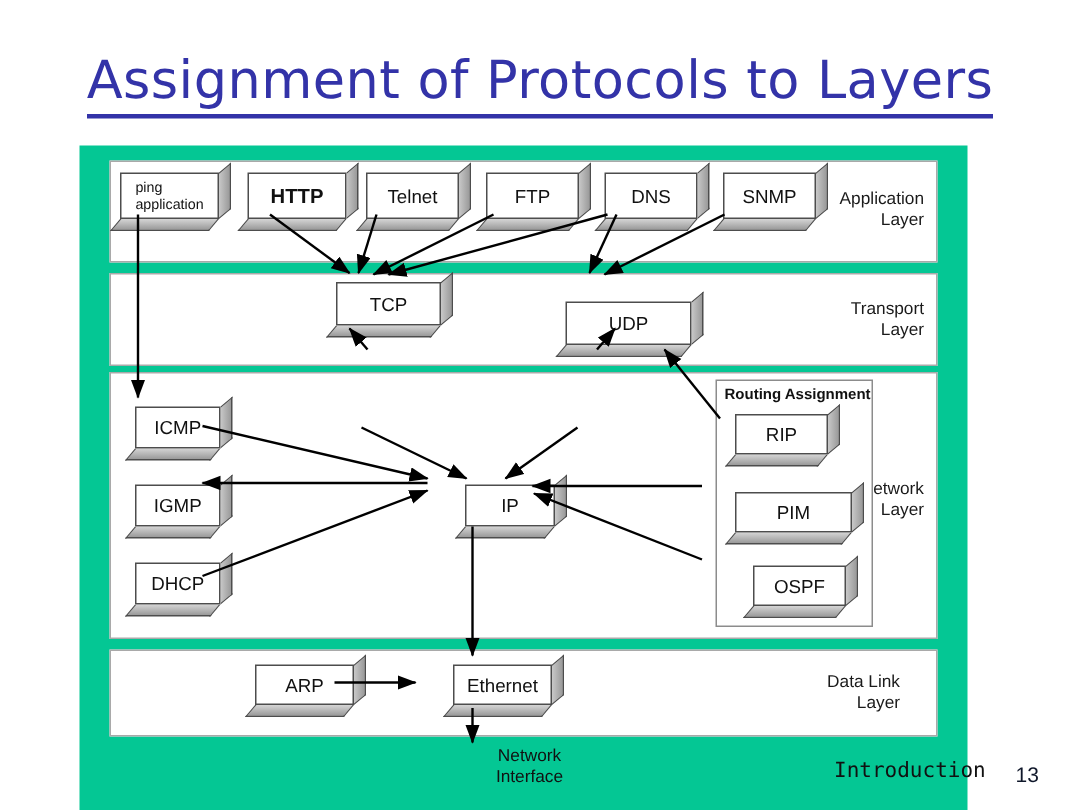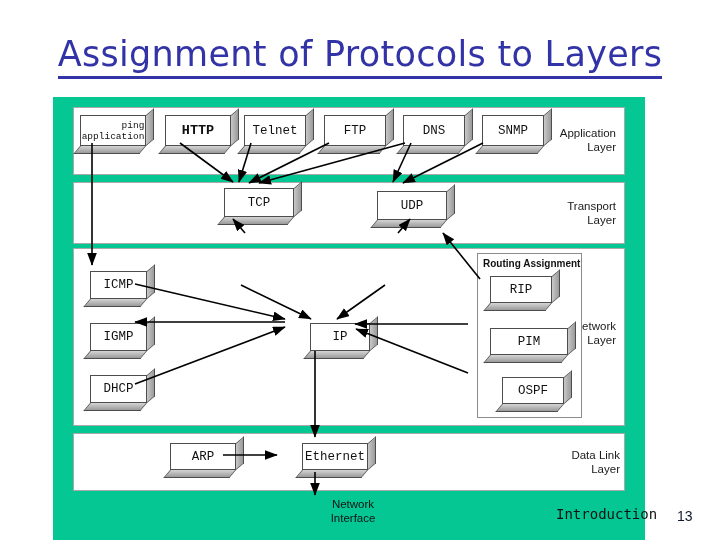--- a/index.html
+++ b/index.html
@@ -62,21 +62,21 @@
     font-family: "Liberation Sans", sans-serif;
     font-size: 11.5px;
     color: #1a1a1a;
     text-align: right;
     line-height: 14px;
     white-space: pre-line;
   }
   #label-application { right: 8px;  top: 18px;  width: 72px; }
   #label-transport   { right: 8px;  top: 16px;  width: 72px; }
   #label-network     { right: 8px;  top: 70px;  width: 72px; }
-  #label-datalink    { right: 4px;  top: 14px;  width: 72px; }
+  #label-datalink    { right: 24px;  top: 14px;  width: 72px; }
 
   
   .pbox {
     position: absolute;
     box-sizing: border-box;
   }
   .pbox .face {
     position: absolute;
     left: 0;
     top: 0;
@@ -84,24 +84,24 @@
     height: 100%;
     background: #ffffff;
     border: 1px solid #4d4d4d;
     box-sizing: border-box;
     display: flex;
     align-items: center;
     justify-content: center;
     z-index: 3;
   }
   .pbox .face span {
-    font-family: Liberation Mono, monospace;
+    font-family: Liberation Sans, sans-serif;
     font-size: 12.5px;
     color: #111111;
-    text-align: right;
+    text-align: left;
     line-height: 12px;
     white-space: pre-line;
   }
   .pbox .face.bold span { font-weight: bold; font-size: 13.5px; }
   .pbox .face.small span { font-size: 9.5px; line-height: 11px; }
   
   .pbox .side-r {
     position: absolute;
     top: 0;
     right: -8px;
@@ -266,21 +266,21 @@
 Layer</div>
 
     <div class="pbox" style="left:150px; top:5px; width:70px; height:29px;">
       <div class="side-r"></div>
       <div class="side-b"></div>
       <div class="face">
           <span>TCP</span>
         </div>
     </div>
 
-    <div class="pbox" style="left:303px; top:8px; width:70px; height:29px;">
+    <div class="pbox" style="left:303px; top:18px; width:84px; height:29px;">
       <div class="side-r"></div>
       <div class="side-b"></div>
       <div class="face">
           <span>UDP</span>
         </div>
     </div>
   </div>
 
   <div class="layer-panel" id="layer-network">
     <div class="layer-label" id="label-network">Network

